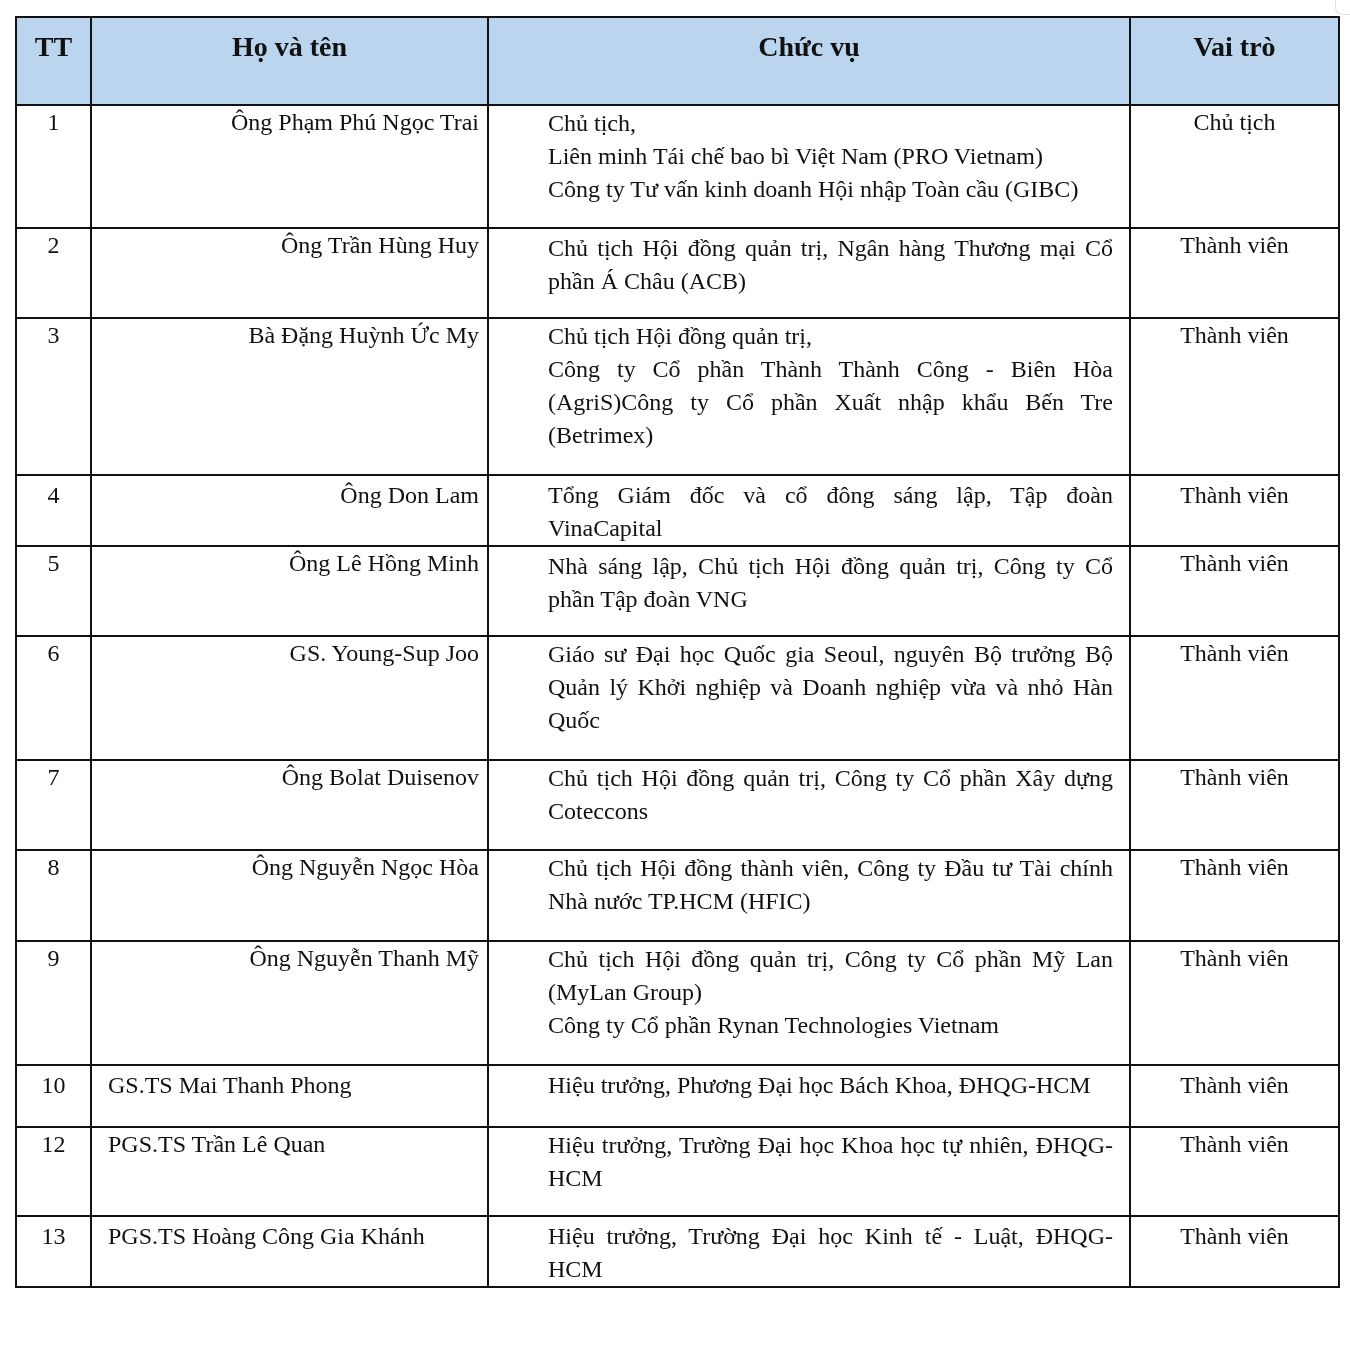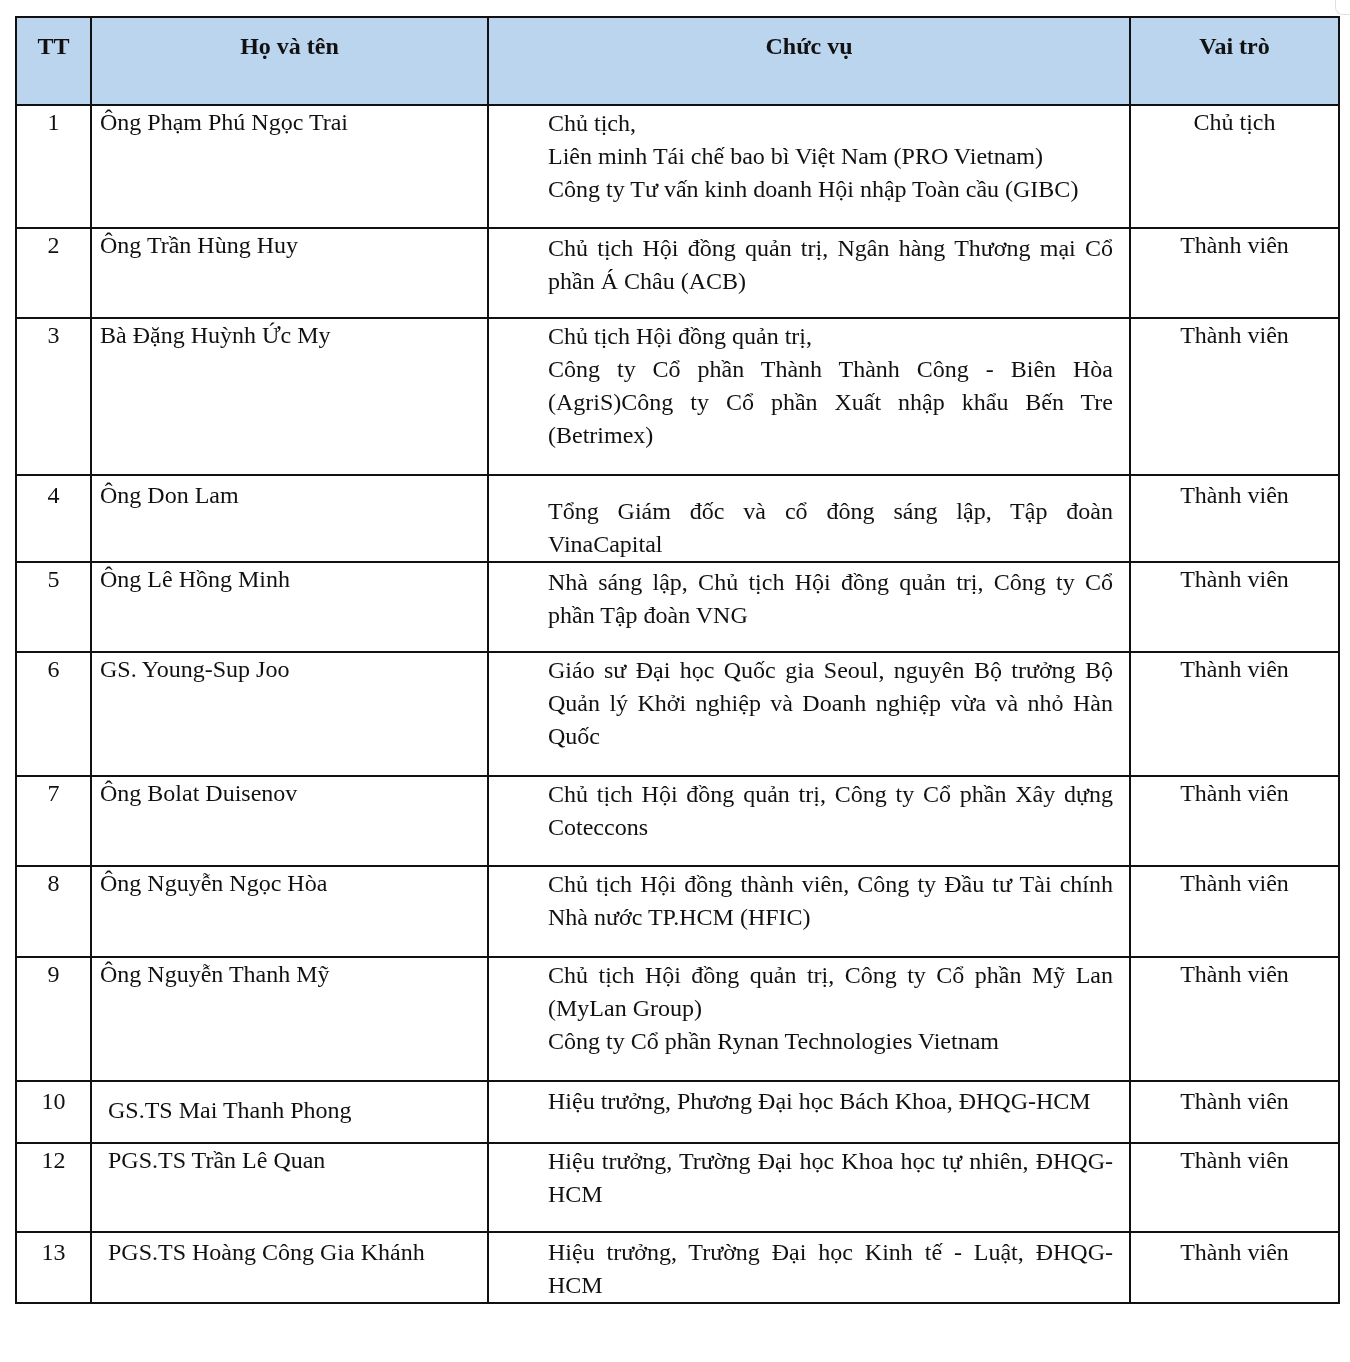--- a/index.html
+++ b/index.html
@@ -19,24 +19,24 @@
     border: 2.5px solid #111111;
     vertical-align: top;
     line-height: 33px;
   }
   table.board thead th {
     background: #bcd5ee;
     font-weight: bold;
     height: 74px;
     padding: 12px 6px 0 6px;
     text-align: center;
-    font-size: 24px;
+    font-size: 28px;
   }
   td.c-tt { text-align: center; padding: 0 4px; vertical-align: middle; }
-  td.c-name { text-align: left; padding: 0 8px; vertical-align: middle; }
+  td.c-name { text-align: right; padding: 0 8px; vertical-align: middle; }
   td.c-name.left { text-align: left; padding-left: 16px; }
   td.c-pos { text-align: justify; padding: 0 16px 0 15px; }
   td.c-role { text-align: center; padding: 0 4px; vertical-align: middle; margin-top: 20px; }
   td.top { vertical-align: top; }
   td.c-pos .line { display: block; text-align: justify; margin-left: 44px; }
   .corner-mark {
     position: absolute; right: 0; top: 0; width: 14px; height: 14px;
     border-left: 1px solid #e0e0e0; border-bottom: 1px solid #e0e0e0;
     border-bottom-left-radius: 8px;
   }
@@ -89,21 +89,21 @@
       <td class="c-pos" style="padding-top:1px">
         <span class="line">Chủ tịch Hội đồng quản trị,</span>
         <span class="line">Công ty Cổ phần Thành Thành Công - Biên Hòa (AgriS)Công ty Cổ phần Xuất nhập khẩu Bến Tre (Betrimex)</span>
       </td>
       <td class="c-role">Thành viên</td>
     </tr>
 
     <tr style="height:62px">
       <td class="c-tt top" style="padding-top:3px">4</td>
       <td class="c-name top" style="padding-top:3px">Ông Don Lam</td>
-      <td class="c-pos" style="padding-top:19px">
+      <td class="c-pos" style="padding-top:3px">
         <span class="line">Tổng Giám đốc và cổ đông sáng lập, Tập đoàn VinaCapital</span>
       </td>
       <td class="c-role top" style="padding-top:3px">Thành viên</td>
     </tr>
 
     <tr style="height:90px">
       <td class="c-tt">5</td>
       <td class="c-name">Ông Lê Hồng Minh</td>
       <td class="c-pos" style="padding-top:3px">
         <span class="line">Nhà sáng lập, Chủ tịch Hội đồng quản trị, Công ty Cổ phần Tập đoàn VNG</span>
@@ -143,21 +143,21 @@
       <td class="c-name">Ông Nguyễn Thanh Mỹ</td>
       <td class="c-pos" style="padding-top:1px">
         <span class="line">Chủ tịch Hội đồng quản trị, Công ty Cổ phần Mỹ Lan (MyLan Group)</span>
         <span class="line">Công ty Cổ phần Rynan Technologies Vietnam</span>
       </td>
       <td class="c-role">Thành viên</td>
     </tr>
 
     <tr style="height:62px">
       <td class="c-tt top" style="padding-top:3px">10</td>
-      <td class="c-name left top" style="padding-top:12px">GS.TS Mai Thanh Phong</td>
+      <td class="c-name left top" style="padding-top:3px">GS.TS Mai Thanh Phong</td>
       <td class="c-pos" style="padding-top:3px">
         <span class="line">Hiệu trưởng, Phương Đại học Bách Khoa, ĐHQG-HCM</span>
       </td>
       <td class="c-role top" style="padding-top:3px">Thành viên</td>
     </tr>
 
 
     <tr style="height:89px">
       <td class="c-tt">12</td>
       <td class="c-name left">PGS.TS Trần Lê Quan</td>

